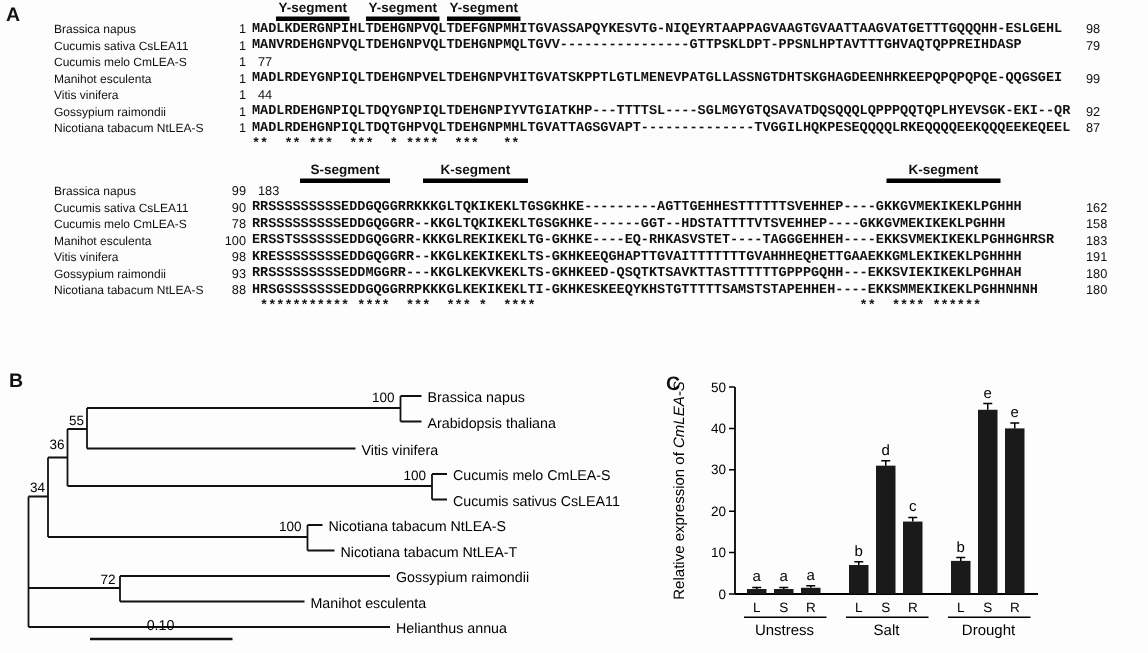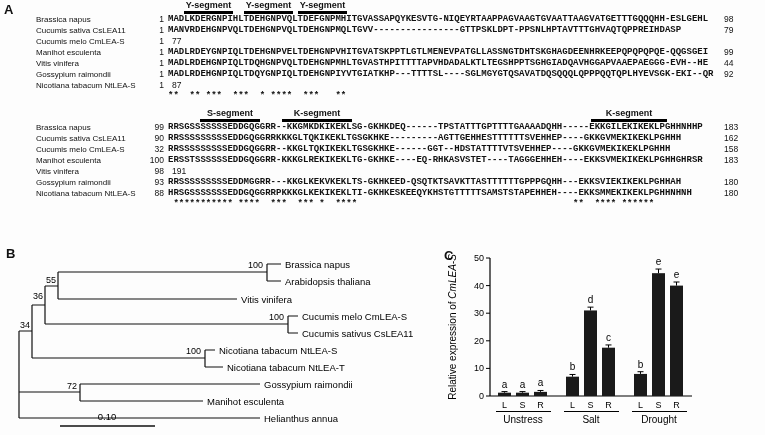--- a/index.html
+++ b/index.html
@@ -70,32 +70,32 @@
       </div>
       <div class="aln-row">
         <span class="aln-name">Manihot esculenta</span>
         <span class="aln-num">1</span>
         <span class="aln-seq">MADLRDEYGNPIQLTDEHGNPVELTDEHGNPVHITGVATSKPPTLGTLMENEVPATGLLASSNGTDHTSKGHAGDEENHRKEEPQPQPQPQE-QQGSGEI</span>
         <span class="aln-end">99</span>
       </div>
       <div class="aln-row">
         <span class="aln-name">Vitis vinifera</span>
         <span class="aln-num">1</span>
-        <span class="aln-seq">MADLRDEHGNPIQLTDQHGNPVQLTDEHGNPMHLTGVASTHPITTTTAPVHDADALKTLTEGSHPPTSGHGIADQAVHGGAPVAAEPAEGGG-EVH--HE</span>
         <span class="aln-end">44</span>
       </div>
       <div class="aln-row">
         <span class="aln-name">Gossypium raimondii</span>
         <span class="aln-num">1</span>
         <span class="aln-seq">MADLRDEHGNPIQLTDQYGNPIQLTDEHGNPIYVTGIATKHP---TTTTSL----SGLMGYGTQSAVATDQSQQQLQPPPQQTQPLHYEVSGK-EKI--QR</span>
         <span class="aln-end">92</span>
       </div>
       <div class="aln-row">
         <span class="aln-name">Nicotiana tabacum NtLEA-S</span>
         <span class="aln-num">1</span>
+        <span class="aln-seq">MADLRDEHGNPIQLTDQTGHPVQLTDEHGNPMHLTGVATTAGSGVAPT--------------TVGGILHQKPESEQQQQLRKEQQQQEEKQQQEEKEQEEL</span>
         <span class="aln-end">87</span>
       </div>
       <div class="aln-row">
         <span class="aln-name"></span>
         <span class="aln-num"></span>
         <span class="aln-seq">**  ** ***  ***  * ****  ***   **</span>
       </div>
     </div>
 
   <div id="block2-wrap">
@@ -110,44 +110,44 @@
       </div>
       <div class="seg" style="left:591px;width:76px;">
         <span class="seg-label">K-segment</span>
         <span class="seg-bar"></span>
       </div>
     </div>
     <div id="aln-block2">
         <div class="aln-row">
           <span class="aln-name">Brassica napus</span>
           <span class="aln-num">99</span>
-          <span class="aln-seq">RRSGSSSSSSSEDDGQGGRR--KKGMKDKIKEKLSG-GKHKDEQ------TPSTATTTGPTTTTGAAAADQHH-----EKKGILEKIKEKLPGHHNHHP</span>
           <span class="aln-end">183</span>
         </div>
         <div class="aln-row">
           <span class="aln-name">Cucumis sativa CsLEA11</span>
           <span class="aln-num">90</span>
           <span class="aln-seq">RRSSSSSSSSSEDDGQGGRRKKKGLTQKIKEKLTGSGKHKE---------AGTTGEHHESTTTTTTSVEHHEP----GKKGVMEKIKEKLPGHHH</span>
           <span class="aln-end">162</span>
         </div>
         <div class="aln-row">
           <span class="aln-name">Cucumis melo CmLEA-S</span>
-          <span class="aln-num">32</span>
+          <span class="aln-num">78</span>
           <span class="aln-seq">RRSSSSSSSSSEDDGQGGRR--KKGLTQKIKEKLTGSGKHKE------GGT--HDSTATTTTVTSVEHHEP----GKKGVMEKIKEKLPGHHH</span>
           <span class="aln-end">158</span>
         </div>
         <div class="aln-row">
           <span class="aln-name">Manihot esculenta</span>
           <span class="aln-num">100</span>
           <span class="aln-seq">ERSSTSSSSSSEDDGQGGRR-KKKGLREKIKEKLTG-GKHKE----EQ-RHKASVSTET----TAGGGEHHEH----EKKSVMEKIKEKLPGHHGHRSR</span>
           <span class="aln-end">183</span>
         </div>
         <div class="aln-row">
           <span class="aln-name">Vitis vinifera</span>
           <span class="aln-num">98</span>
+          <span class="aln-seq">KRESSSSSSSSEDDGQGGRR--KKGLKEKIKEKLTS-GKHKEEQGHAPTTGVAITTTTTTTGVAHHHEQHETTGAAEKKGMLEKIKEKLPGHHHH</span>
           <span class="aln-end">191</span>
         </div>
         <div class="aln-row">
           <span class="aln-name">Gossypium raimondii</span>
           <span class="aln-num">93</span>
           <span class="aln-seq">RRSSSSSSSSSEDDMGGRR---KKGLKEKVKEKLTS-GKHKEED-QSQTKTSAVKTTASTTTTTTGPPPGQHH---EKKSVIEKIKEKLPGHHAH</span>
           <span class="aln-end">180</span>
         </div>
         <div class="aln-row">
           <span class="aln-name">Nicotiana tabacum NtLEA-S</span>

